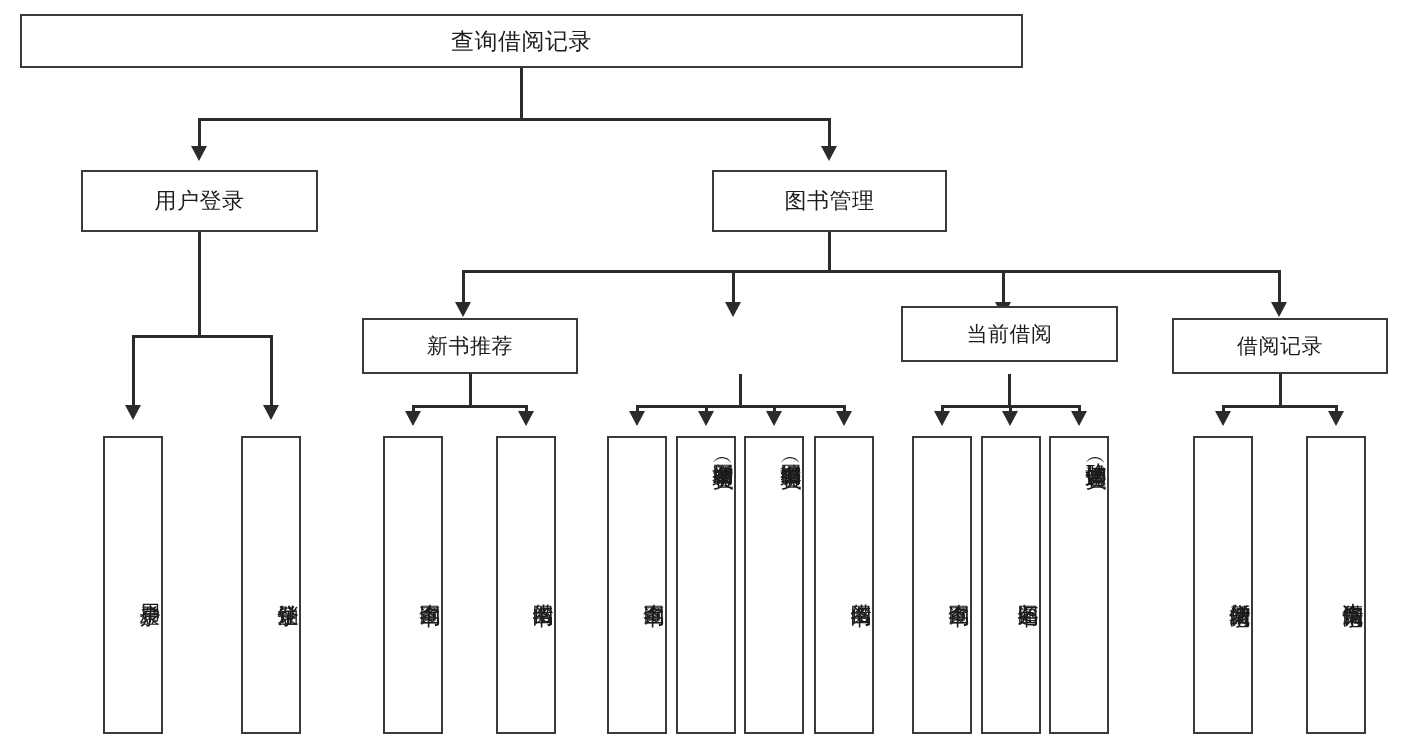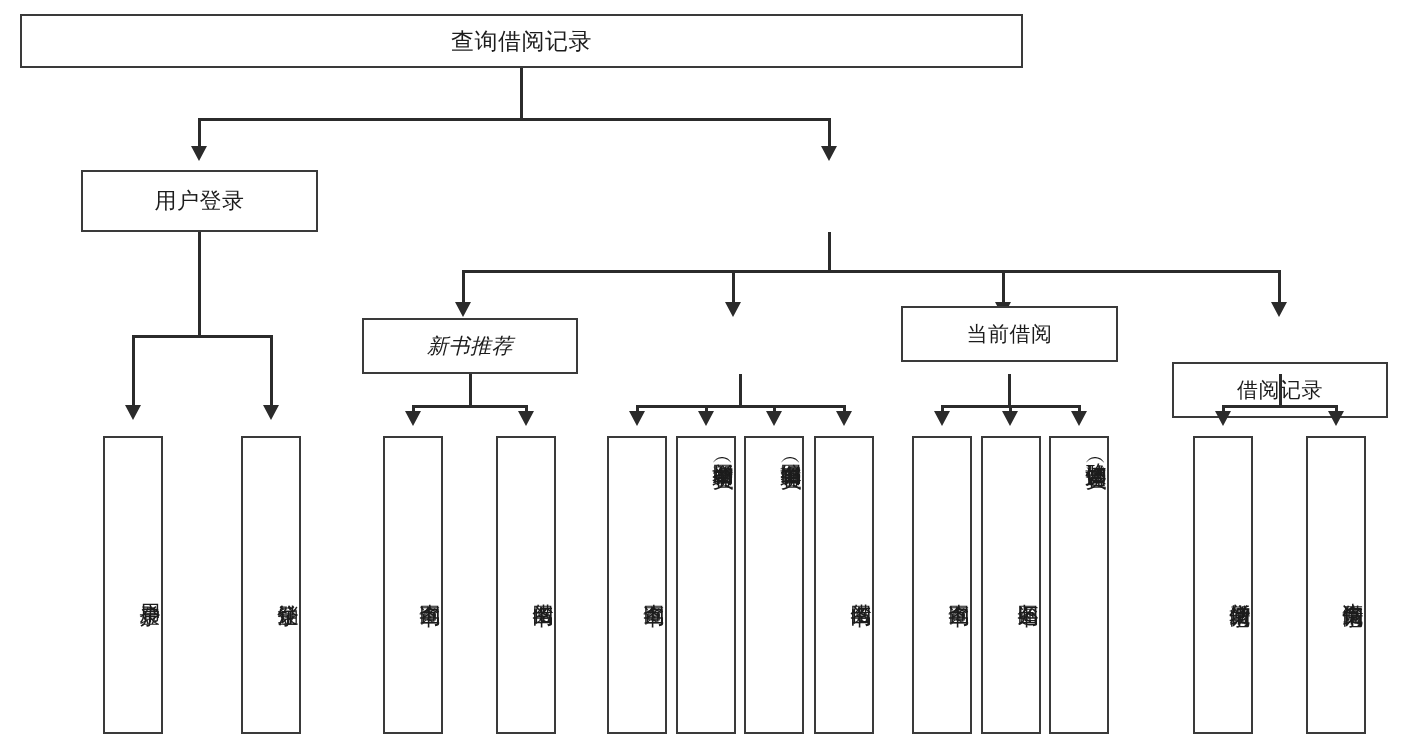--- a/index.html
+++ b/index.html
@@ -88,20 +88,23 @@
   <div class="edge h" style="left:198px; top:118px; width:632px; height:2.5px;"></div>
   <div class="edge v" style="left:198px; top:118px; width:2.5px; height:30px;"></div>
   <div class="edge v" style="left:828px; top:118px; width:2.5px; height:30px;"></div>
   <div class="arrow" style="left:191px; top:146px;"></div>
   <div class="arrow" style="left:821px; top:146px;"></div>
 
   <div class="node lvl2" style="left:81px; top:170px; width:237px; height:62px;">
     <span>用户登录</span>
   </div>
 
+  <div class="node lvl2" style="left:712px; top:170px; width:235px; height:62px;">
+    <span>图书管理</span>
+  </div>
 
   <div class="edge v" style="left:198px; top:232px; width:2.5px; height:103px;"></div>
   <div class="edge h" style="left:132px; top:335px; width:140px; height:2.5px;"></div>
   <div class="edge v" style="left:132px; top:335px; width:2.5px; height:72px;"></div>
   <div class="edge v" style="left:270px; top:335px; width:2.5px; height:72px;"></div>
   <div class="arrow" style="left:125px; top:405px;"></div>
   <div class="arrow" style="left:263px; top:405px;"></div>
 
   <div class="node leaf" style="left:103px; top:436px; width:60px; height:298px;">
     <span>用户登录</span>
@@ -114,27 +117,27 @@
   <div class="edge h" style="left:462px; top:270px; width:818px; height:2.5px;"></div>
   <div class="edge v" style="left:462px; top:270px; width:2.5px; height:34px;"></div>
   <div class="edge v" style="left:732px; top:270px; width:2.5px; height:34px;"></div>
   <div class="edge v" style="left:1002px; top:270px; width:2.5px; height:34px;"></div>
   <div class="edge v" style="left:1278px; top:270px; width:2.5px; height:34px;"></div>
   <div class="arrow" style="left:455px; top:302px;"></div>
   <div class="arrow" style="left:725px; top:302px;"></div>
   <div class="arrow" style="left:995px; top:302px;"></div>
   <div class="arrow" style="left:1271px; top:302px;"></div>
 
-  <div class="node lvl3" style="left:362px; top:318px; width:216px; height:56px;font-style:italic;">
+  <div class="node lvl3" style="left:362px; top:318px; width:216px; height:56px;">
     <span>新书推荐</span>
   </div>
   <div class="node lvl3" style="left:901px; top:306px; width:217px; height:56px;">
     <span>当前借阅</span>
   </div>
-  <div class="node lvl3" style="left:1172px; top:318px; width:216px; height:56px;margin-top:44px;">
+  <div class="node lvl3" style="left:1172px; top:318px; width:216px; height:56px;">
     <span>借阅记录</span>
   </div>
 
   <div class="edge v" style="left:469px; top:374px; width:2.5px; height:31px;"></div>
   <div class="edge h" style="left:412px; top:405px; width:115px; height:2.5px;"></div>
   <div class="edge v" style="left:412px; top:405px; width:2.5px; height:8px;"></div>
   <div class="edge v" style="left:525px; top:405px; width:2.5px; height:8px;"></div>
   <div class="arrow" style="left:405px; top:411px;"></div>
   <div class="arrow" style="left:518px; top:411px;"></div>
 

